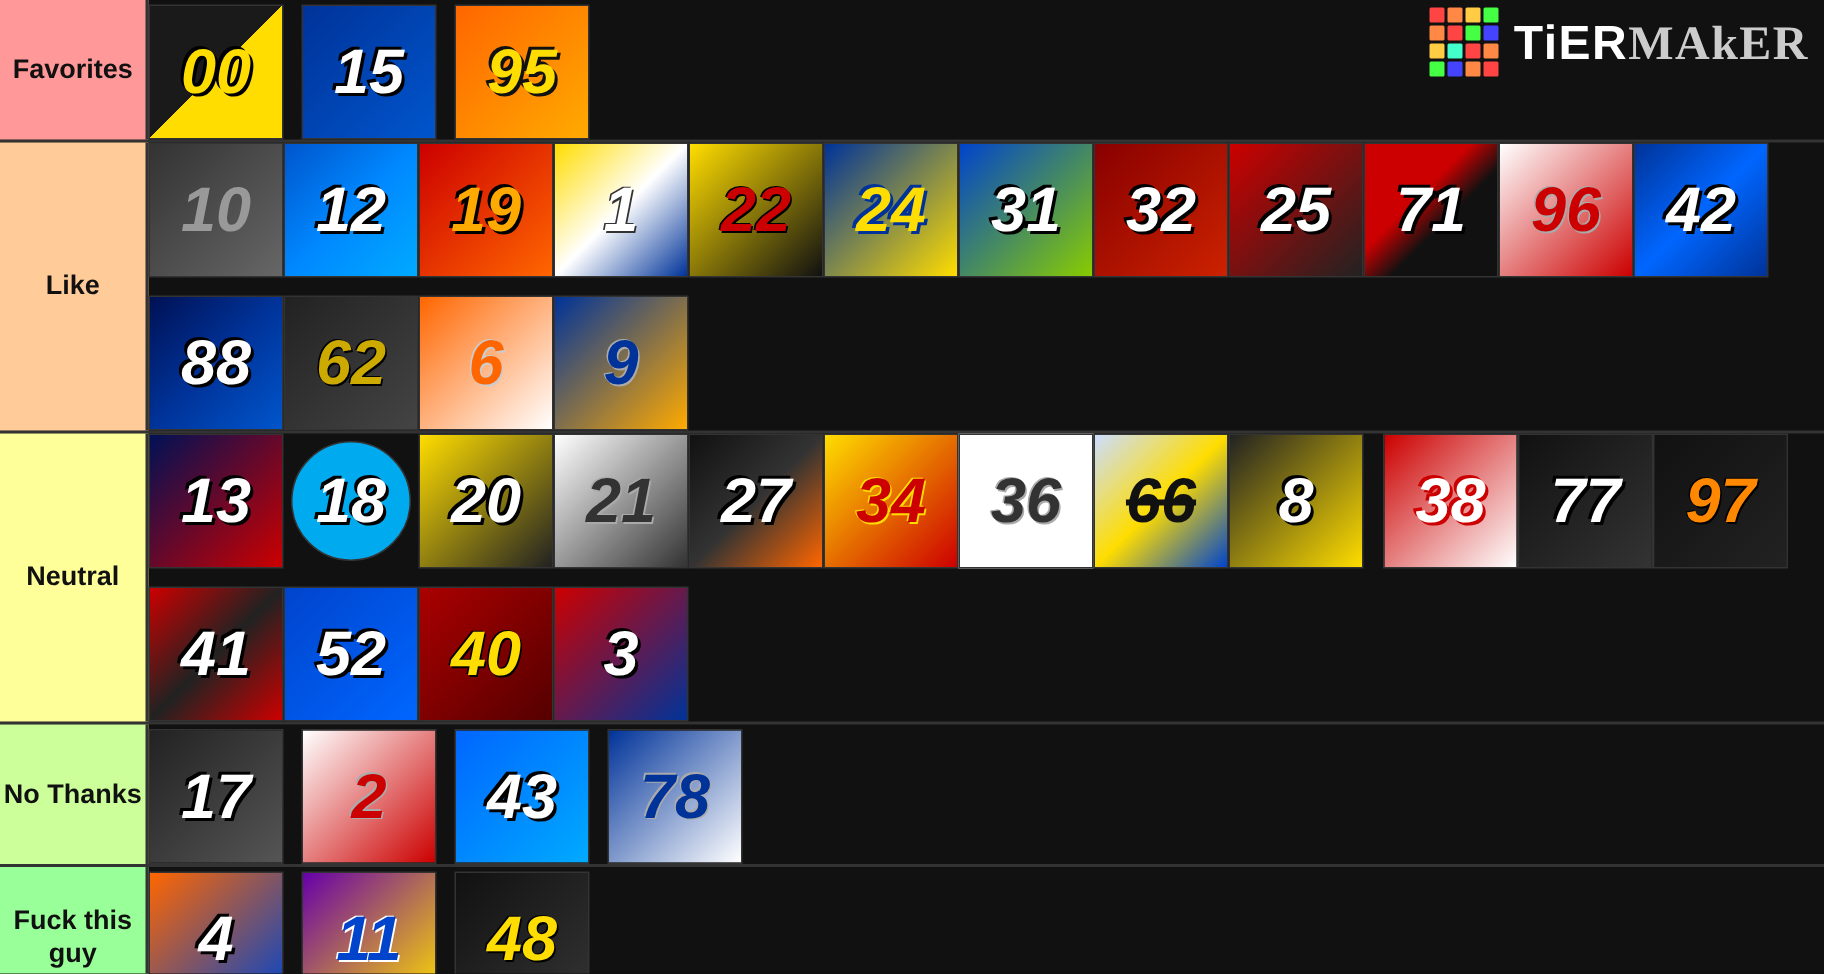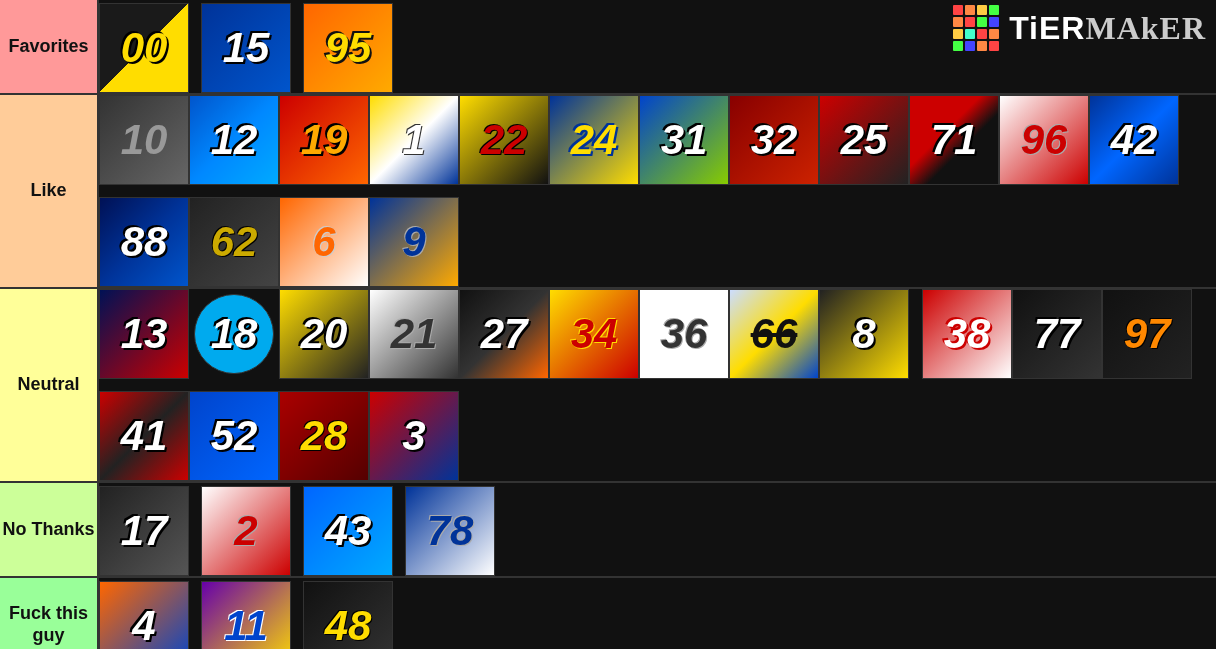--- a/index.html
+++ b/index.html
@@ -274,21 +274,21 @@
             <div class="tier-item car-36">36</div>
             <div class="tier-item car-66">66</div>
             <div class="tier-item car-8">8</div>
             <div class="tier-item car-38">38</div>
             <div class="tier-item car-77">77</div>
             <div class="tier-item car-97">97</div>
           </div>
           <div style="display: flex; flex-direction: row; width: 100%;">
             <div class="tier-item car-41">41</div>
             <div class="tier-item car-52">52</div>
-            <div class="tier-item car-47">28</div>
+            <div class="tier-item car-47">40</div>
             <div class="tier-item car-3">3</div>
           </div>
         </div>
       </div>
       <div class="tier-row row-nothanks">
         <div class="tier-label" style="background: rgb(204, 255, 153);">No Thanks</div>
         <div class="tier-items">
           <div class="tier-item car-17">17</div>
           <div class="tier-item car-2">2</div>
           <div class="tier-item car-43">43</div>

